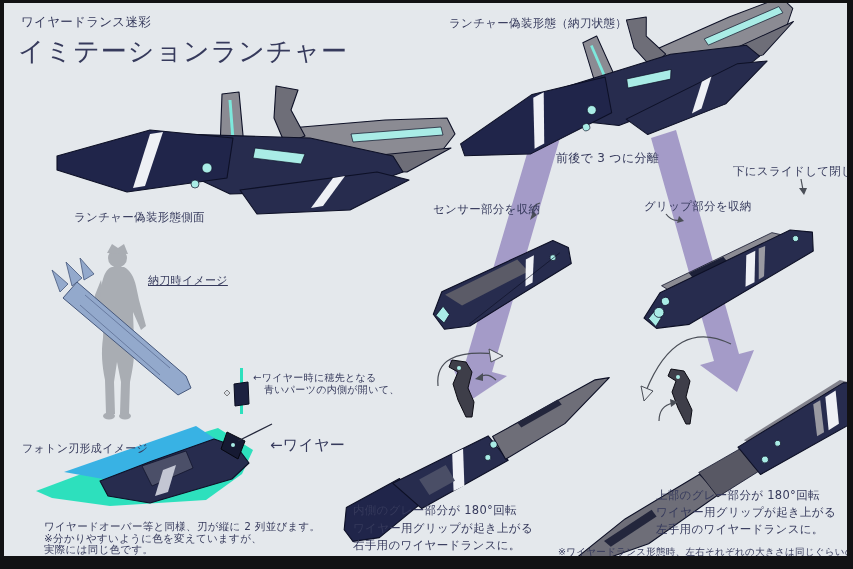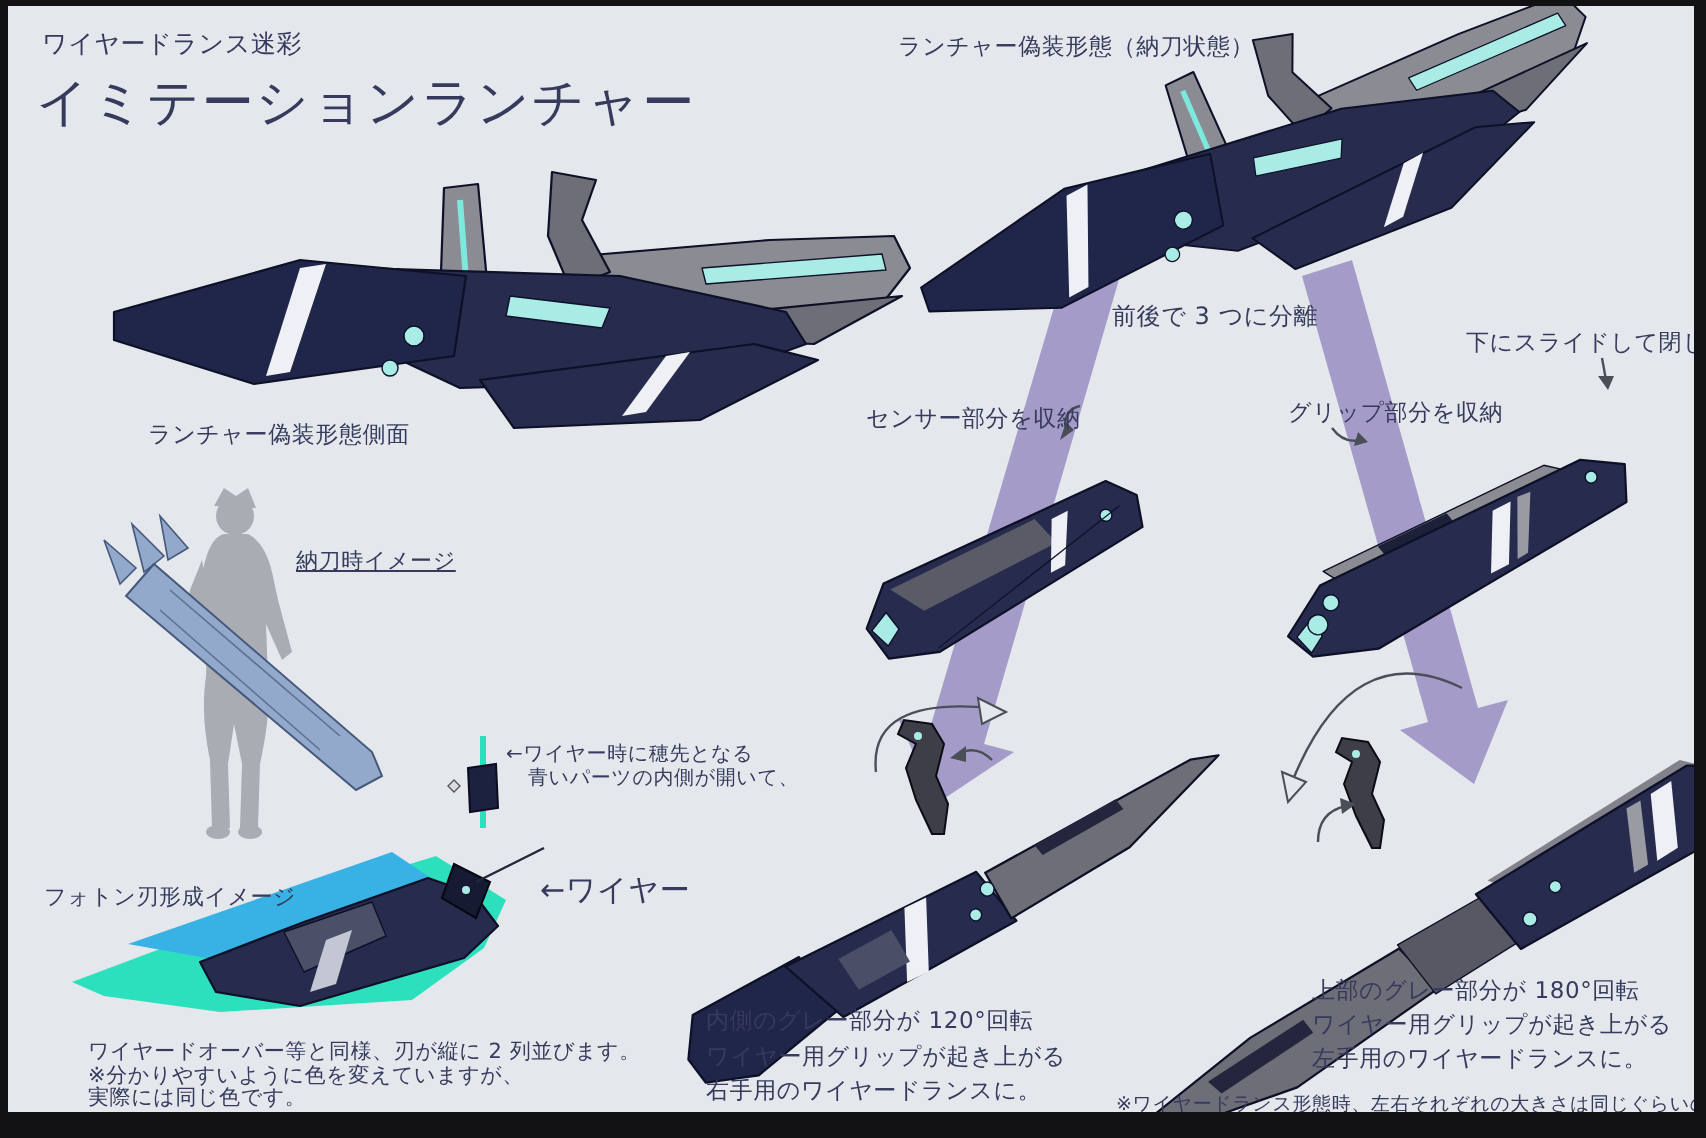--- a/index.html
+++ b/index.html
@@ -180,21 +180,21 @@
     </div>
     <div class="lbl" style="left:266px;top:433px;font-size:15px;">←ワイヤー</div>
     <div class="lbl" style="left:18px;top:438px;font-size:11px;">フォトン刃形成イメージ</div>
     <div class="lbl blk" style="left:40px;top:518px;font-size:10.5px;line-height:11.5px;">
       <span>ワイヤードオーバー等と同様、刃が縦に 2 列並びます。</span>
       <span>※分かりやすいように色を変えていますが、</span>
       <span>実際には同じ色です。</span>
     </div>
 
     <div class="lbl blk" style="left:349px;top:499px;font-size:11.5px;line-height:17.5px;">
-      <span>内側のグレー部分が 120°回転</span>
+      <span>内側のグレー部分が 180°回転</span>
       <span>ワイヤー用グリップが起き上がる</span>
       <span>右手用のワイヤードランスに。</span>
     </div>
     <div class="lbl blk" style="left:652px;top:484px;font-size:11.5px;line-height:17px;">
       <span>上部のグレー部分が 180°回転</span>
       <span>ワイヤー用グリップが起き上がる</span>
       <span>左手用のワイヤードランスに。</span>
     </div>
     <div class="lbl" style="left:554px;top:543px;font-size:9.5px;">※ワイヤードランス形態時、左右それぞれの大きさは同じぐらいのつもりです…</div>
 

